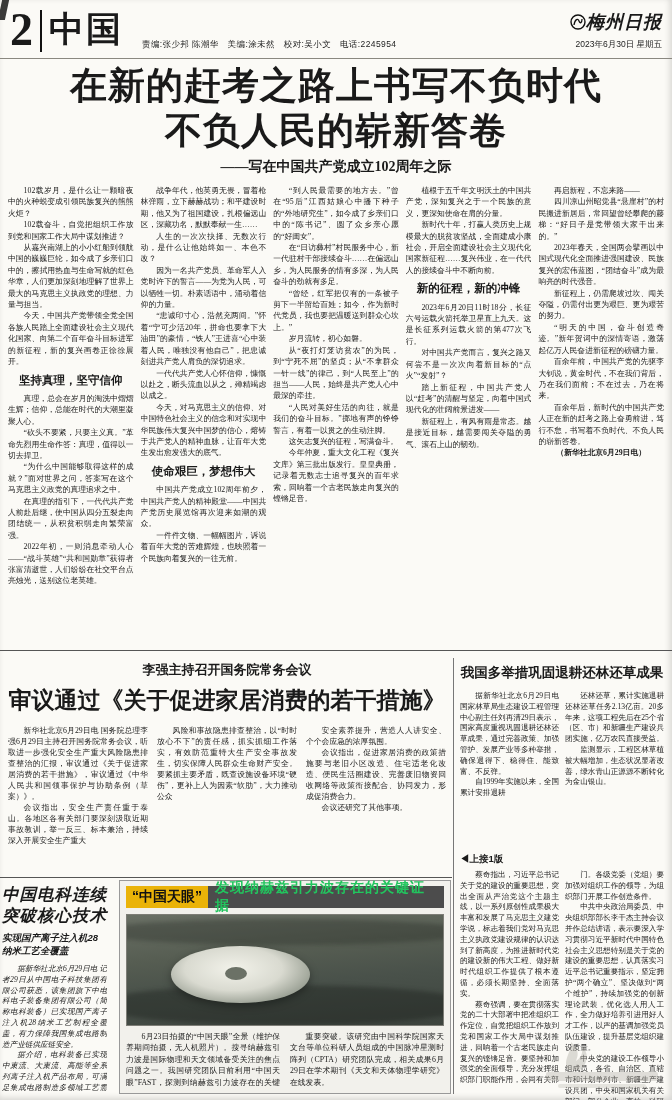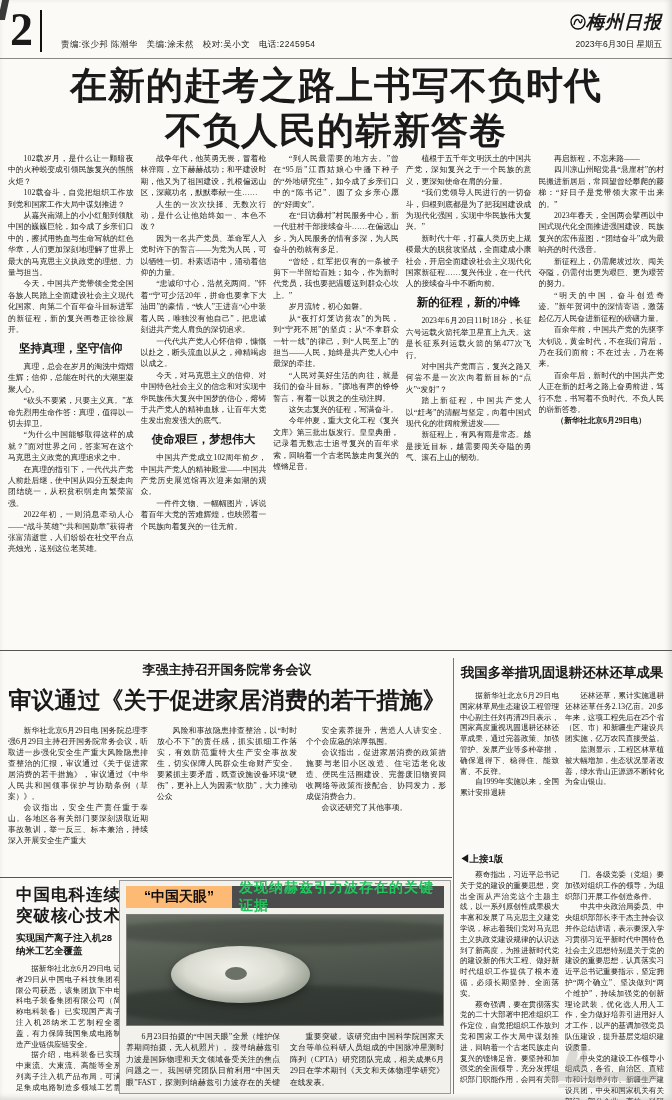--- a/index.html
+++ b/index.html
@@ -43,30 +43,30 @@
   .forest{position:absolute;top:659px;left:460px;width:204px;}
   .forest-headline{font-size:13.5px;font-weight:900;text-align:center;font-family:"Liberation Sans",sans-serif;margin:5px 0 9px;}
   .forest .cols{gap:6px;height:146px;overflow:hidden;}
   .forest .col{font-size:7.6px;line-height:10.8px;}
   
   .cont{position:absolute;top:853px;left:460px;width:204px;}
   .marker{font-size:9.5px;font-weight:700;font-family:"Liberation Sans",sans-serif;margin:0 0 4px;}
   .cont .cols{gap:6px;height:232px;overflow:hidden;}
   .cont .col{font-size:7.6px;line-height:10.8px;}
   
-  .tech{position:absolute;top:884px;left:16px;width:105px;}
+  .tech{position:absolute;top:884px;left:2px;width:105px;font-style:italic;}
   .tech-title{font-size:16.5px;line-height:21px;font-weight:900;font-family:"Liberation Sans",sans-serif;letter-spacing:1px;margin:0;}
   .tech-sub{font-size:9.5px;line-height:13px;font-weight:700;font-family:"Liberation Sans",sans-serif;margin:5px 0 7px;}
   .tech-body{font-size:7.6px;line-height:10.8px;text-align:justify;height:128px;overflow:hidden;}
   .tech-body p{margin:0;text-indent:2em;}
   
   .fast{position:absolute;top:880px;left:119px;width:332px;height:214px;border:1px solid #999;
         background:#f2f1ec;padding:5px 6px;box-sizing:border-box;}
   .fast-bar{display:flex;height:22px;font-family:"Liberation Sans",sans-serif;font-weight:900;font-size:14px;}
-  .fast-quote{background:#fdba74;color:#111;padding:0 18px;display:flex;align-items:center;}
+  .fast-quote{background:#eab308;color:#111;padding:0 6px;display:flex;align-items:center;}
   .fast-rest{background:#4c4c4c;color:#22c55e;flex:1;padding:0 7px;display:flex;align-items:center;letter-spacing:1px;}
   .fast-photo{position:relative;height:110px;margin:6px 0 5px;overflow:hidden;border:1px solid #7d7d76;
       background:linear-gradient(175deg,#6a7065 0%,#565d52 35%,#49514a 60%,#3d443e 100%);}
   .ridge{position:absolute;left:-10%;width:120%;height:26px;background:rgba(25,30,25,.28);border-radius:50%;filter:blur(2px);}
   .dish{position:absolute;left:14%;top:28%;width:44%;height:52%;border-radius:50%;
       background:radial-gradient(ellipse at 45% 40%, #f2f2ea 0%, #d9dad0 45%, #9aa094 75%, rgba(90,98,90,0) 100%);
       box-shadow:0 3px 8px rgba(0,0,0,.35);}
   .dish-core{position:absolute;left:31%;top:47%;width:7%;height:12%;border-radius:50%;background:#6b7166;}
   .fast-caption{display:flex;gap:10px;font-size:7.6px;line-height:10.6px;text-align:justify;height:58px;overflow:hidden;}
   .fast-caption .col p{margin:0;text-indent:2em;}
@@ -76,38 +76,40 @@
 </head>
 <body>
 
 <div class="page">
   <div class="scan-mark"></div>
 
   <div class="hdr">
     <div class="hdr-left">
       <div class="page-num">2</div>
       <div class="vbar"></div>
+      <div class="section-name">中国</div>
       <div class="credits">责编:张少邦 陈潮华　美编:涂未然　校对:吴小文　电话:2245954</div>
     </div>
     <div class="masthead">
       <div class="masthead-row">
         <svg width="16" height="16" viewBox="0 0 16 16">
           <circle cx="8" cy="8" r="7" fill="none" stroke="#111" stroke-width="1.4"></circle>
           <path d="M4 11 C5 5, 8 4, 9 7 C10 10, 12 9, 12 5" fill="none" stroke="#111" stroke-width="1.3"></path>
         </svg>
         <span class="masthead-title">梅州日报</span>
       </div>
       <div class="masthead-date">2023年6月30日 星期五</div>
     </div>
   </div>
   <div class="rule rule-h1"></div>
 
   <div class="lead">
     <h1>在新的赶考之路上书写不负时代</h1>
     <h1>不负人民的崭新答卷</h1>
+    <div class="sub">——写在中国共产党成立102周年之际</div>
     <div class="cols">
       <div class="col">
           <p>102载岁月，是什么让一颗暗夜中的火种蜕变成引领民族复兴的熊熊火炬？</p>
           <p>102载奋斗，自觉把组织工作放到党和国家工作大局中谋划推进？</p>
           <p>从嘉兴南湖上的小小红船到领航中国的巍巍巨轮，如今成了乡亲们口中的，擦拭用热血与生命写就的红色华章，人们更加深刻地理解了世界上最大的马克思主义执政党的理想、力量与担当。</p>
           <p>今天，中国共产党带领全党全国各族人民踏上全面建设社会主义现代化国家、向第二个百年奋斗目标进军的新征程，新的复兴画卷正徐徐展开。</p>
           <h3>坚持真理，坚守信仰</h3>
           <p>真理，总会在岁月的淘洗中熠熠生辉；信仰，总能在时代的大潮里凝聚人心。</p>
           <p>“砍头不要紧，只要主义真。”革命先烈用生命作答：真理，值得以一切去捍卫。</p>
           <p>“为什么中国能够取得这样的成就？”面对世界之问，答案写在这个马克思主义政党的真理追求之中。</p>
@@ -130,21 +132,20 @@
           <p>在“日访彝村”村民服务中心，新一代驻村干部接续奋斗……在偏远山乡，为人民服务的情有多深，为人民奋斗的劲就有多足。</p>
           <p>“曾经，红军把仅有的一条被子剪下一半留给百姓；如今，作为新时代党员，我也要把温暖送到群众心坎上。”</p>
           <p>岁月流转，初心如磐。</p>
           <p>从“夜打灯笼访贫农”的为民，到“宁死不屈”的坚贞；从“不拿群众一针一线”的律己，到“人民至上”的担当——人民，始终是共产党人心中最深的牵挂。</p>
           <p>“人民对美好生活的向往，就是我们的奋斗目标。”掷地有声的铮铮誓言，有着一以贯之的生动注脚。</p>
           <p>这矢志复兴的征程，写满奋斗。</p>
           <p>今年仲夏，重大文化工程《复兴文库》第三批出版发行。皇皇典册，记录着无数志士追寻复兴的百年求索，回响着一个古老民族走向复兴的铿锵足音。</p>
         </div>
       <div class="col">
           <p>植根于五千年文明沃土的中国共产党，深知复兴之于一个民族的意义，更深知使命在肩的分量。</p>
-          <p>“我们党领导人民进行的一切奋斗，归根到底都是为了把我国建设成为现代化强国，实现中华民族伟大复兴。”</p>
           <p>新时代十年，打赢人类历史上规模最大的脱贫攻坚战，全面建成小康社会，开启全面建设社会主义现代化国家新征程……复兴伟业，在一代代人的接续奋斗中不断向前。</p>
           <h3>新的征程，新的冲锋</h3>
           <p>2023年6月20日11时18分，长征六号运载火箭托举卫星直上九天。这是长征系列运载火箭的第477次飞行。</p>
           <p>对中国共产党而言，复兴之路又何尝不是一次次向着新目标的“点火”“发射”？</p>
           <p>踏上新征程，中国共产党人以“赶考”的清醒与坚定，向着中国式现代化的壮阔前景进发——</p>
           <p>新征程上，有风有雨是常态。越是接近目标，越需要闯关夺隘的勇气、滚石上山的韧劲。</p>
         </div>
       <div class="col">
           <p>再启新程，不忘来路——</p>
           <p>四川凉山州昭觉县“悬崖村”的村民搬进新居后，常回望曾经攀爬的藤梯：“好日子是党带领大家干出来的。”</p>

